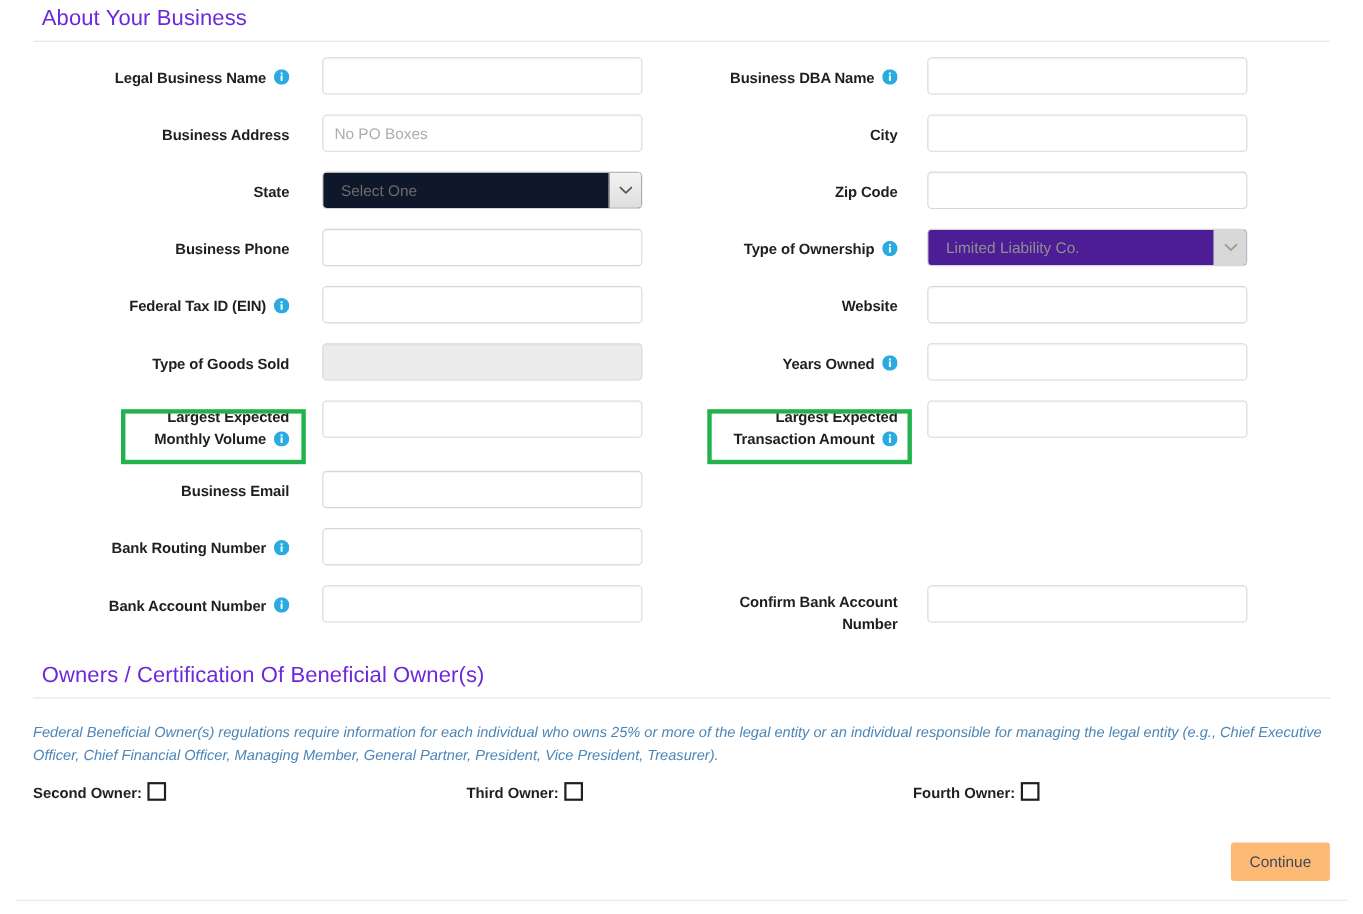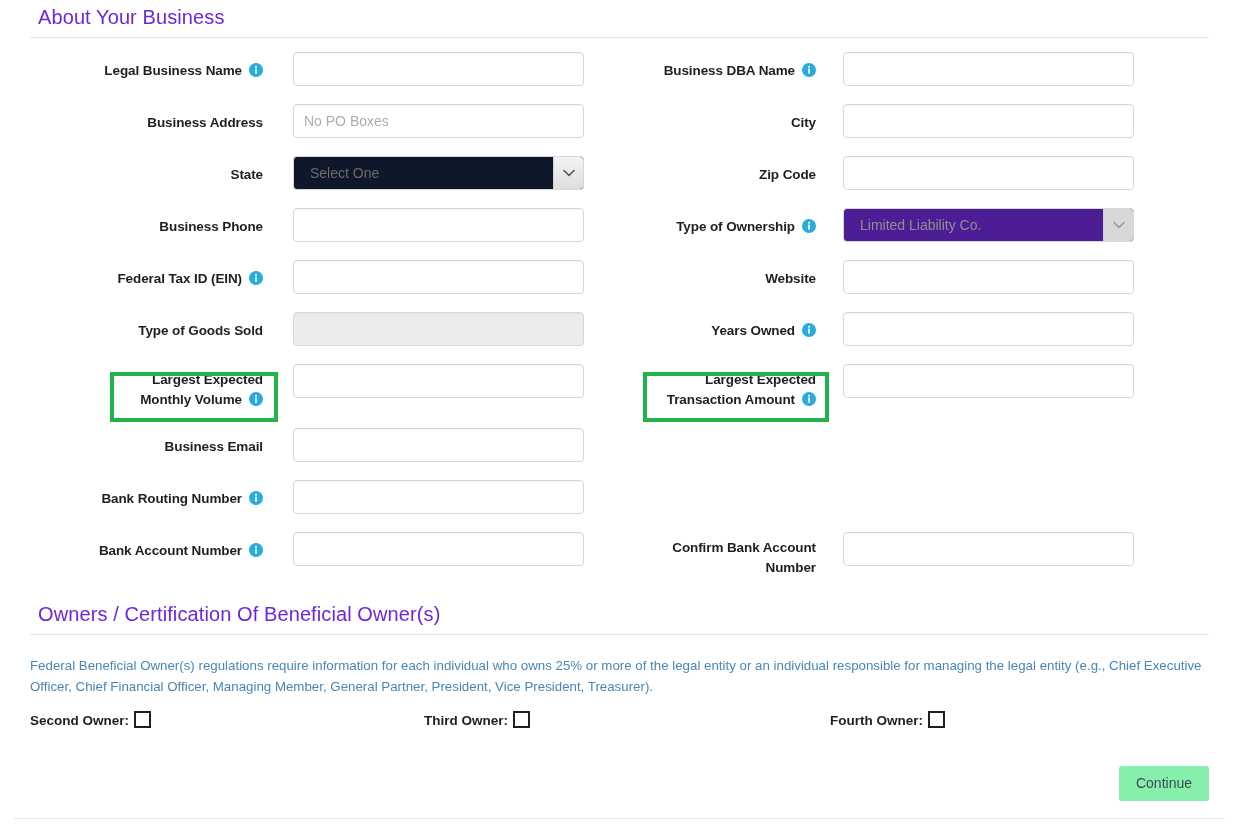--- a/index.html
+++ b/index.html
@@ -140,20 +140,21 @@
   #hl-left  { left: 110px; top: 372px; width: 168px; height: 50px; }
   #hl-right { left: 643px; top: 372px; width: 186px; height: 50px; }
 
   
   #owners-section { top: 603px; }
   .owners-note {
     margin: 20px 30px 0 30px;
     font-size: 13.3px;
     line-height: 21px;
     color: #4a86b8;
+    font-style: italic;
   }
   .owners-checks {
     position: relative;
     margin-top: 14px;
     height: 34px;
     text-align: center;
   }
   .chk-group {
     position: absolute;
     display: flex;
@@ -173,21 +174,21 @@
     margin-bottom: 2px;
   }
 
   
   .footer-btn-wrap {
     position: absolute;
     top: 766px;
     right: 30px;
   }
   .btn-continue {
-    background: #86efac;
+    background: #fdba74;
     border: none;
     border-radius: 3px;
     padding: 9px 17px 10px 17px;
     font-size: 14px;
     color: #3d4a57;
     font-family: "Liberation Sans", sans-serif;
     cursor: pointer;
   }
   .footer-rule {
     position: absolute;

